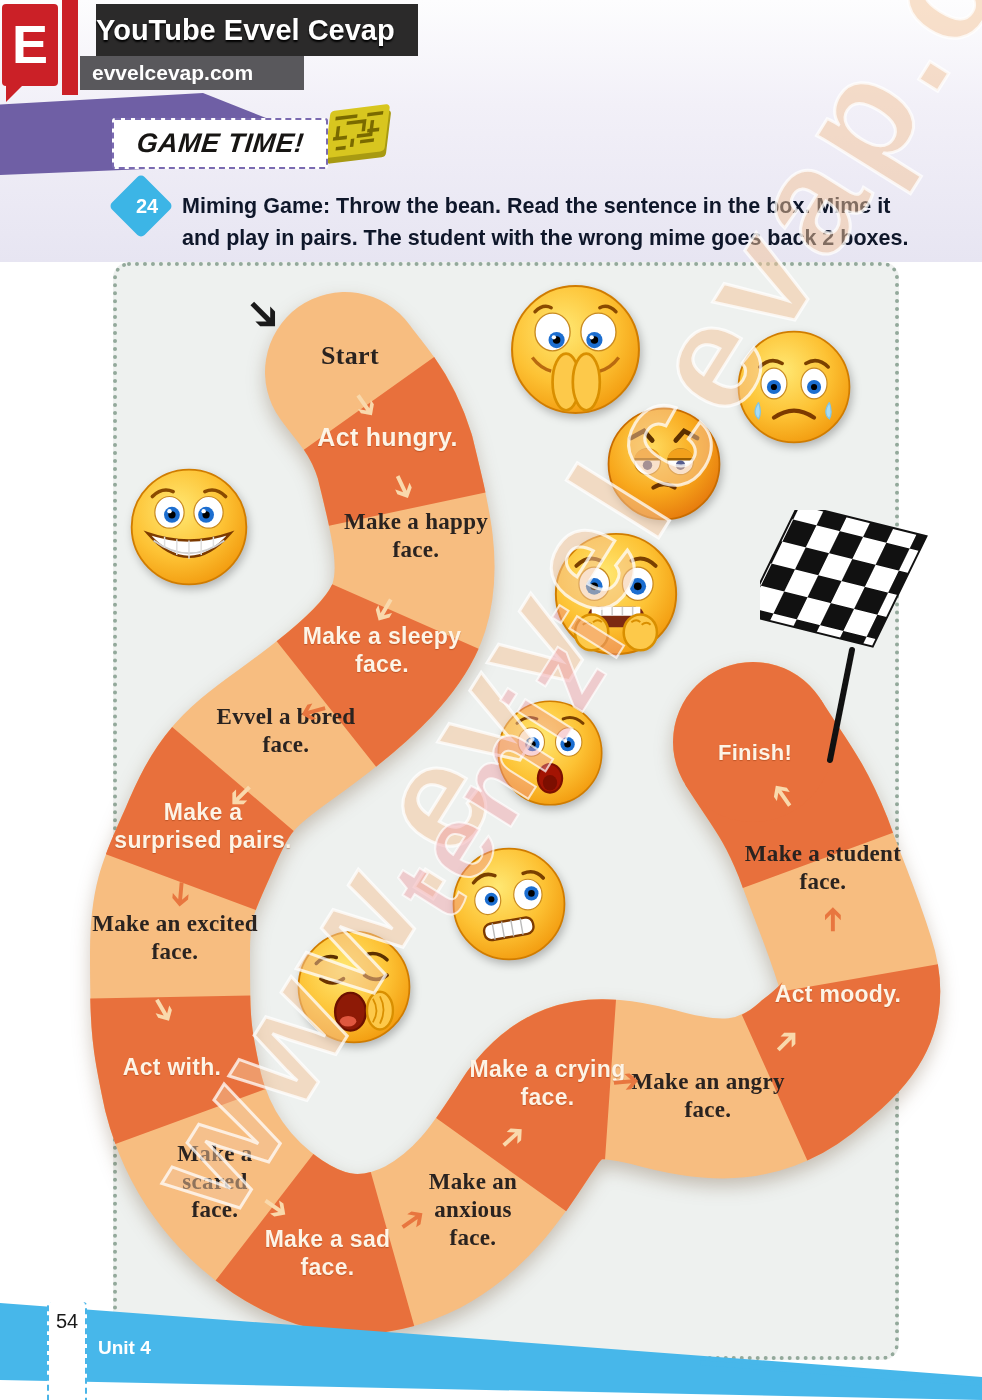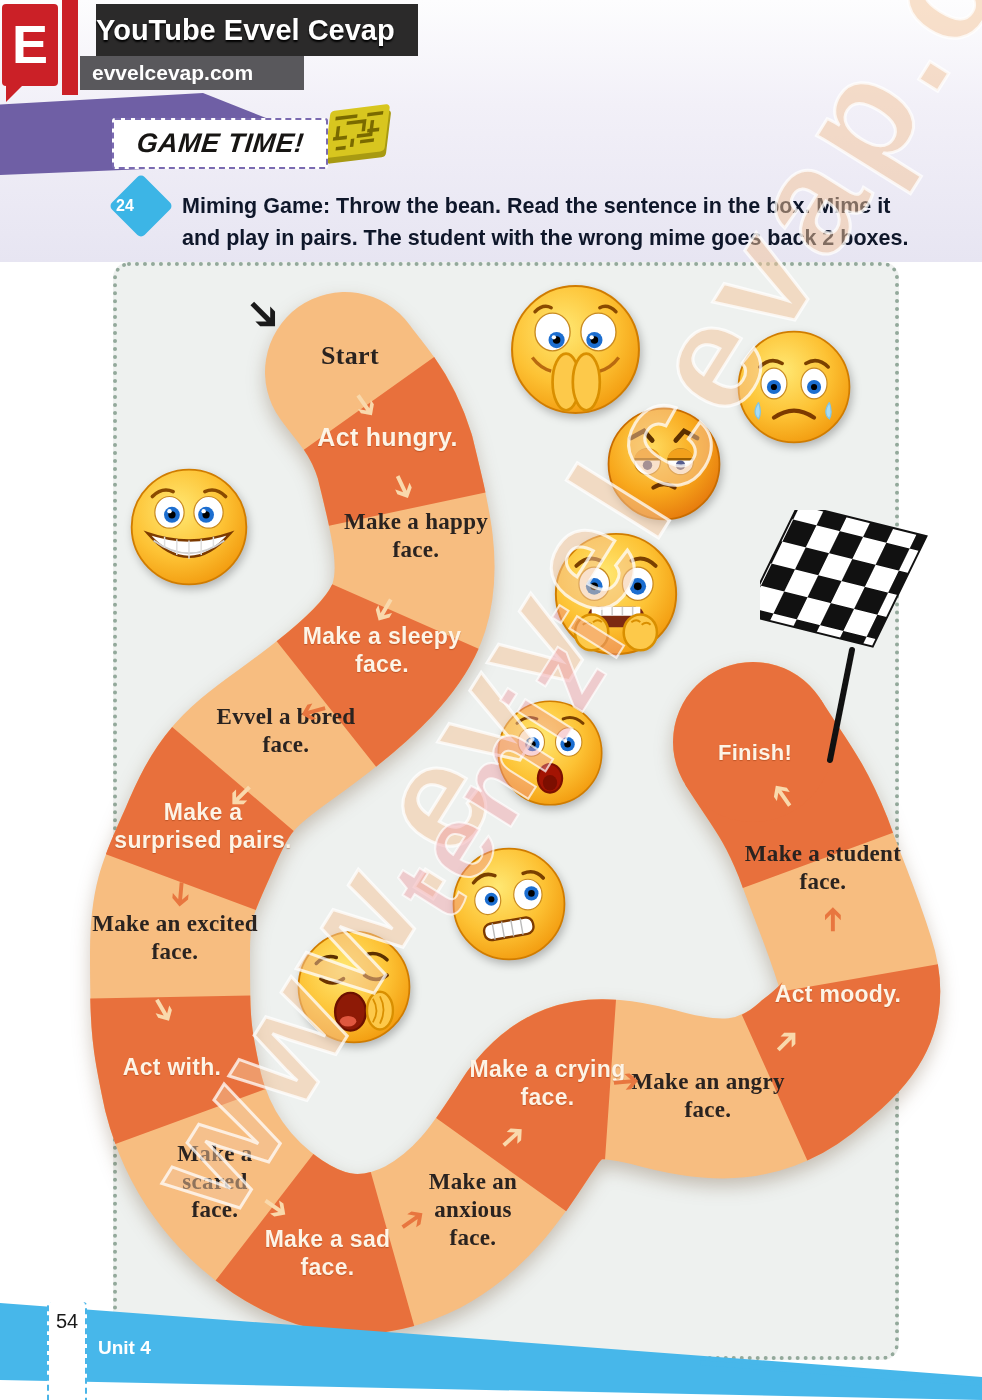--- a/index.html
+++ b/index.html
@@ -32,22 +32,22 @@
   .gametime-box{left:112px;top:118px;width:212px;height:47px;background:#ffffff;
     border:2.5px dashed #7a6ab0;border-radius:3px;z-index:4;
     display:flex;align-items:center;justify-content:center;}
   .gametime-box span{font-size:27px;font-weight:900;font-style:italic;color:#171513;
     letter-spacing:.5px;transform:skewX(-6deg);}
   .maze{left:328px;top:99px;z-index:4;}
 
   
   .ex-diamond{left:118px;top:183px;width:46px;height:46px;background:#3cb5e6;z-index:4;
     transform:rotate(45deg);border-radius:5px;}
-  .ex-num{left:102px;top:183px;width:46px;height:46px;z-index:5;color:#fff;
-    font-size:16px;font-weight:800;display:flex;align-items:center;justify-content:center;}
+  .ex-num{left:124px;top:183px;width:46px;height:46px;z-index:5;color:#fff;
+    font-size:20px;font-weight:800;display:flex;align-items:center;justify-content:center;}
   .ex-text{left:182px;top:190px;width:740px;z-index:4;color:#0f172a;
     font-size:21.5px;font-weight:700;line-height:1.5;}
 
   
   .board{left:113px;top:262px;width:786px;height:1098px;background:#eef1ef;
     border:4px dotted #93a99b;border-radius:16px;box-sizing:border-box;z-index:1;}
   .path-svg{left:113px;top:262px;width:786px;height:1098px;overflow:visible;z-index:2;
     filter:drop-shadow(0 8px 9px rgba(70,35,0,.25));}
   .cell{z-index:3;font-weight:800;font-size:23px;line-height:1.22;text-align:center;
     letter-spacing:.3px;}

